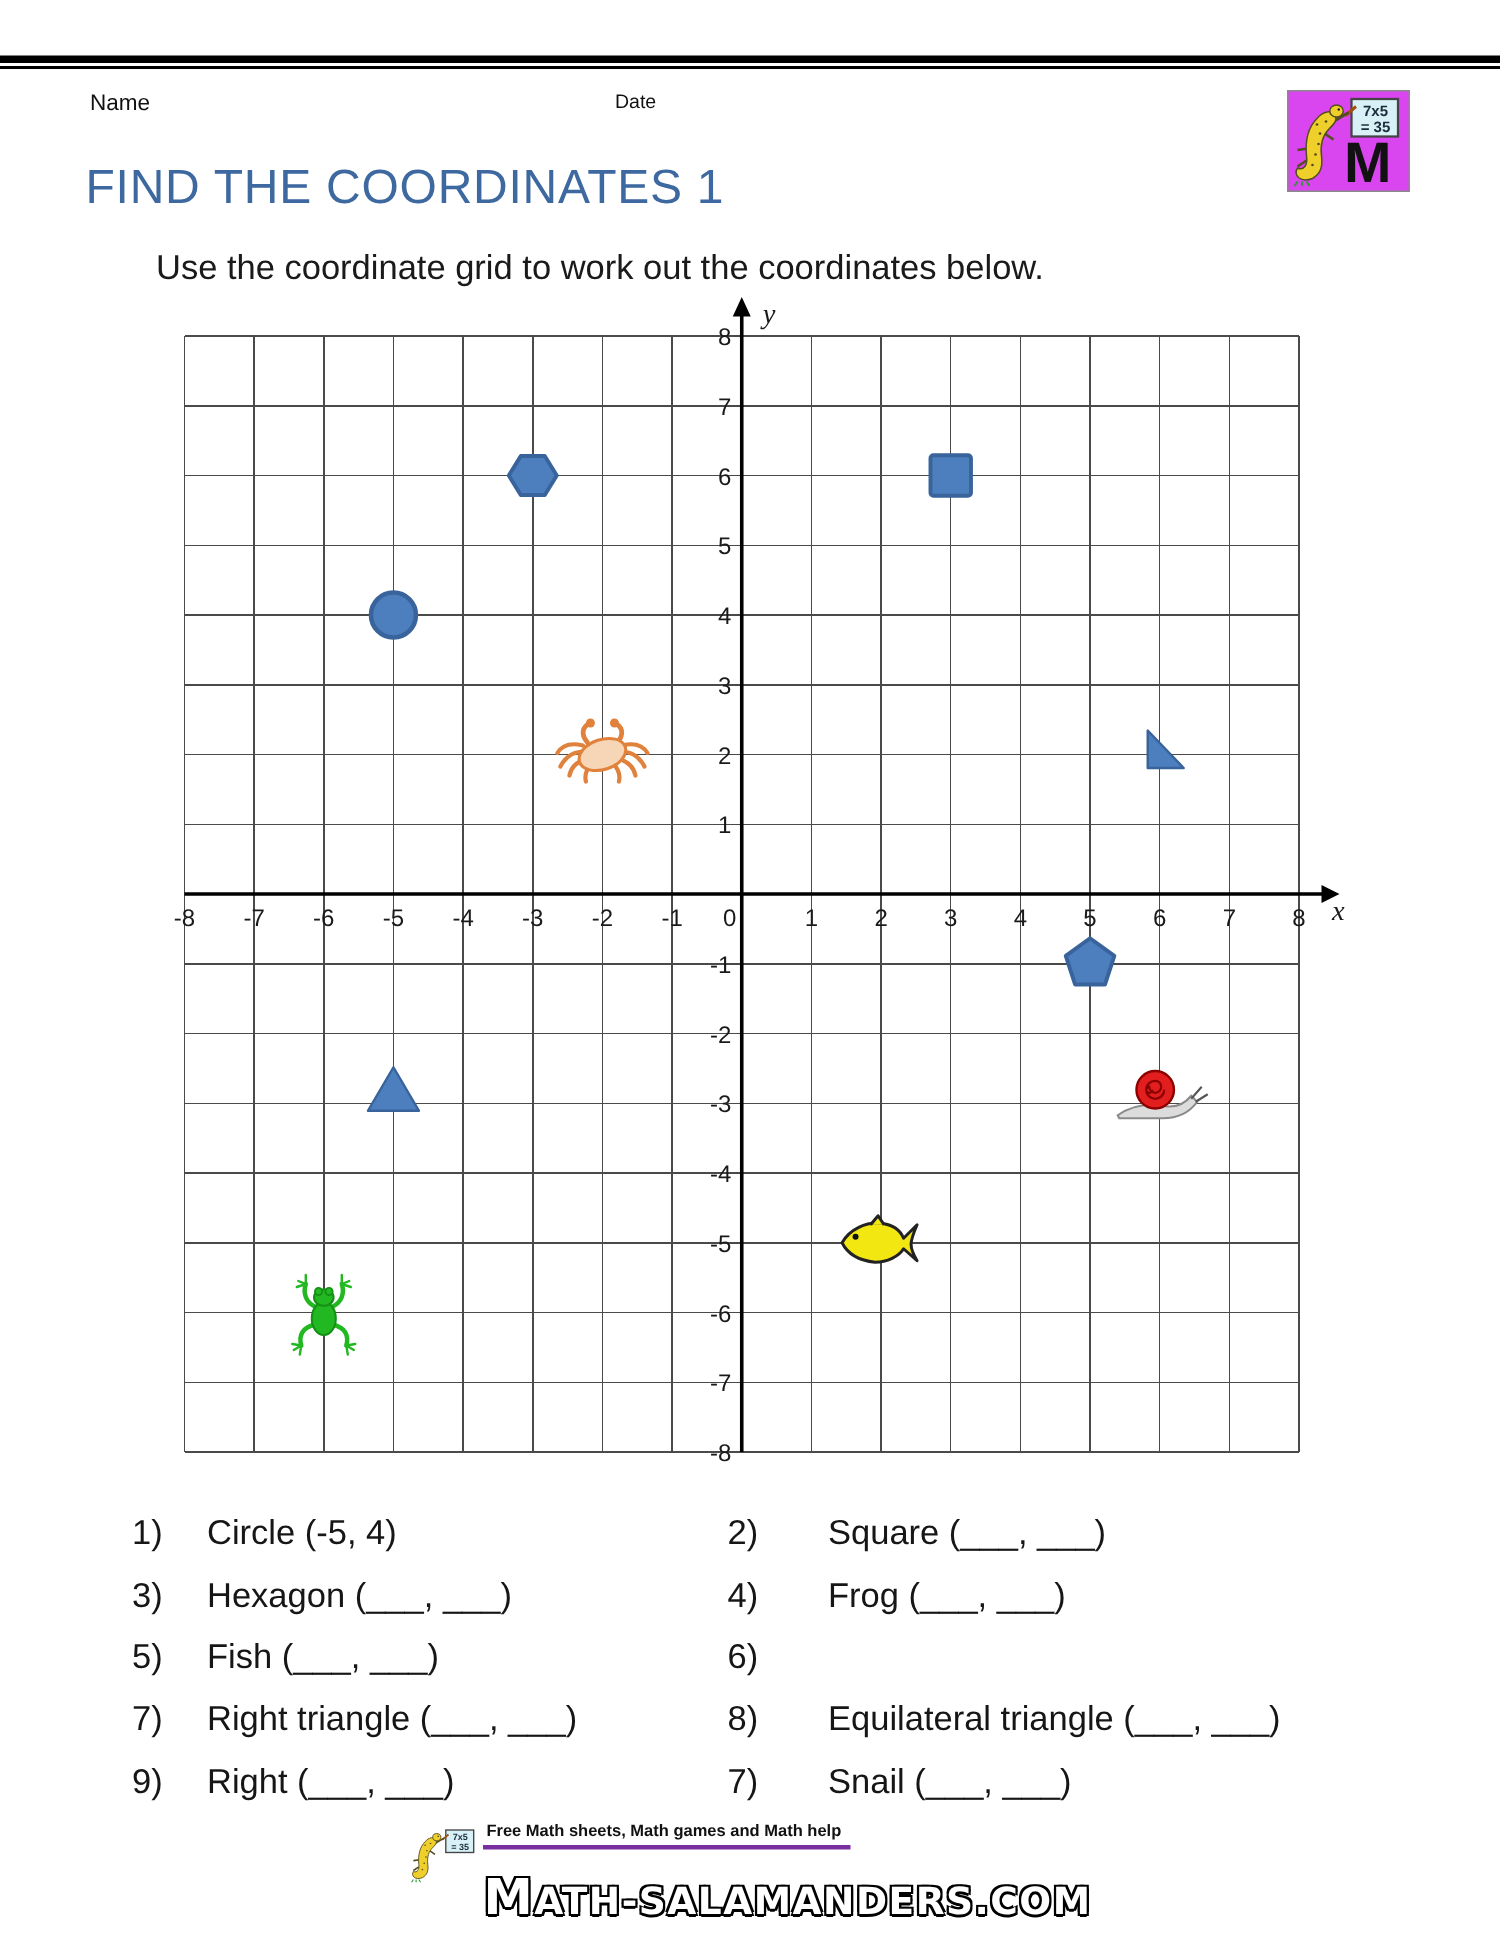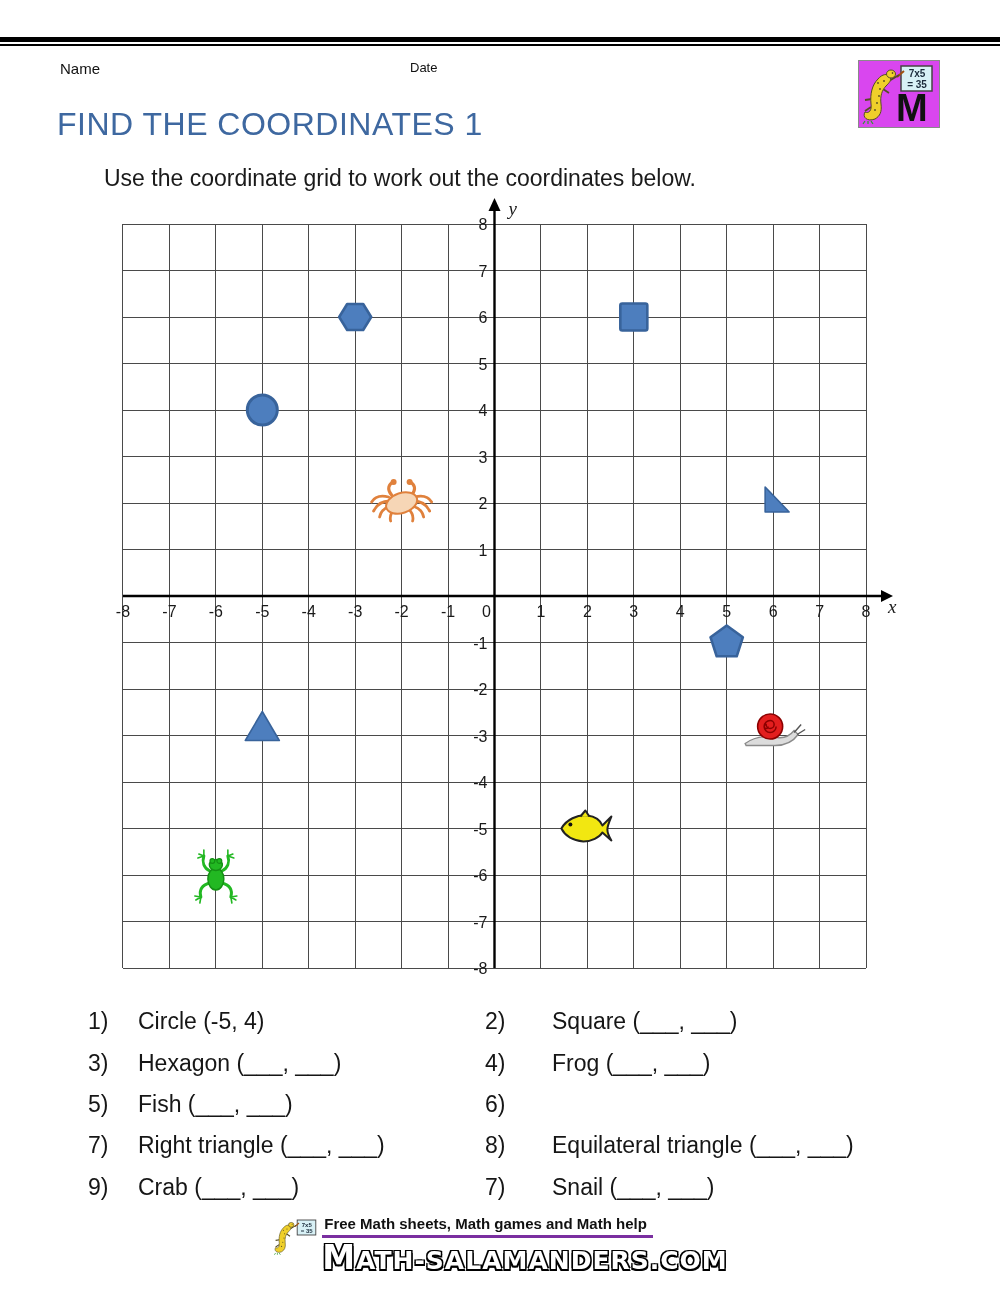--- a/index.html
+++ b/index.html
@@ -15,23 +15,23 @@
               font-size:32px;color:#3E68A0;letter-spacing:0.5px;}
   .instruction{position:absolute;left:59px;top:165px;font-size:23px;color:#1a1a1a;margin-left:45px;}
   .grid-wrap{position:absolute;left:95px;top:195px;width:820px;height:790px;}
   .questions{position:absolute;left:88px;top:1001px;width:880px;}
   .q-row{display:grid;grid-template-columns:50px 347px 67px auto;height:41.4px;
          align-items:center;font-size:23px;color:#161616;}
   .footer{position:absolute;top:1213px;left:0;width:1000px;display:flex;
           justify-content:center;align-items:flex-start;}
   .f-icon{margin-top:4px;}
   .f-col{display:flex;flex-direction:column;align-items:flex-start;margin-left:2px;}
-  .f-tag{font-size:15px;font-weight:bold;color:#111;padding:2px 6px 3px 2px;
+  .f-tag{font-size:11px;font-weight:bold;color:#111;padding:2px 6px 3px 2px;
          border-bottom:3px solid #7A2FA0;}
-  .f-site{font-size:25px;font-weight:bold;letter-spacing:1px;color:#fff;margin-top:0;
+  .f-site{font-size:25px;font-weight:bold;letter-spacing:1px;color:#fff;margin-top:12px;
           font-family:"DejaVu Sans",sans-serif;
           text-shadow:-1.5px -1.5px 0 #000,1.5px -1.5px 0 #000,-1.5px 1.5px 0 #000,
                        1.5px 1.5px 0 #000,0 2px 0 #000;}
   .f-site::first-letter{font-size:33px;}
 </style>
 </head>
 <body>
 
 <div class="page">
 
@@ -208,21 +208,21 @@
       <span class="q-num">6)</span>
     </div>
     <div class="q-row">
       <span class="q-num">7)</span>
       <span class="q-text">Right triangle (___, ___)</span>
       <span class="q-num">8)</span>
       <span class="q-text">Equilateral triangle (___, ___)</span>
     </div>
     <div class="q-row">
       <span class="q-num">9)</span>
-      <span class="q-text">Crab (___, ___)</span>
+      <span class="q-text">Right (___, ___)</span>
       <span class="q-num">7)</span>
       <span class="q-text">Snail (___, ___)</span>
     </div>
   </div>
 
   <div class="footer">
     <svg class="f-icon" width="48" height="42" viewBox="0 0 48 42">
       <use href="#sala-fig" xlink:href="#sala-fig" transform="scale(0.6)"></use>
     </svg>
     <div class="f-col">

